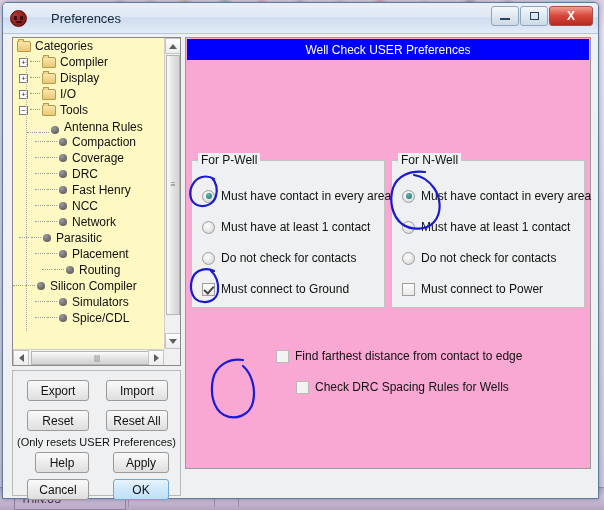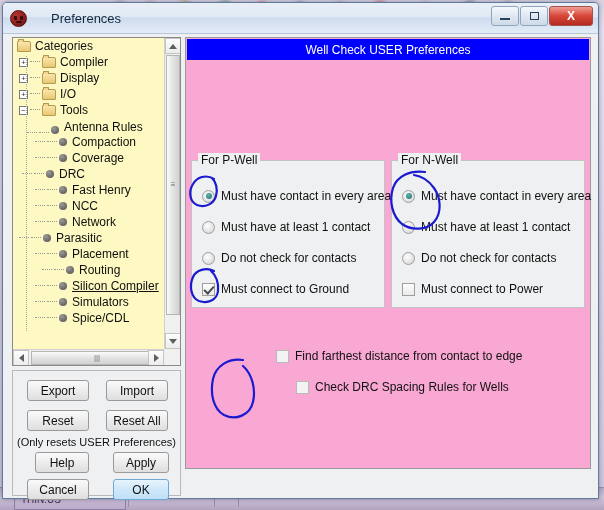--- a/index.html
+++ b/index.html
@@ -233,21 +233,21 @@
               <span class="dots"></span>
               <span class="leafdot"></span>
               <span>Compaction</span>
             </div>
             <div class="tnode" style="padding-left: 22px;">
               <span class="dots"></span>
               <span class="dots"></span>
               <span class="leafdot"></span>
               <span>Coverage</span>
             </div>
-            <div class="tnode" style="padding-left: 9px;">
+            <div class="tnode" style="padding-left: 22px;">
               <span class="dots"></span>
               <span class="dots"></span>
               <span class="leafdot"></span>
               <span>DRC</span>
             </div>
             <div class="tnode" style="padding-left: 22px;">
               <span class="dots"></span>
               <span class="dots"></span>
               <span class="leafdot"></span>
               <span>Fast Henry</span>
@@ -275,21 +275,21 @@
               <span class="dots"></span>
               <span class="leafdot"></span>
               <span>Placement</span>
             </div>
             <div class="tnode" style="padding-left: 29px;">
               <span class="dots"></span>
               <span class="dots"></span>
               <span class="leafdot"></span>
               <span>Routing</span>
             </div>
-            <div class="tnode" style="padding-left: 22px; text-decoration: underline;">
+            <div class="tnode" style="">
               <span class="dots"></span>
               <span class="dots"></span>
               <span class="leafdot"></span>
               <span>Silicon Compiler</span>
             </div>
             <div class="tnode" style="padding-left: 22px;">
               <span class="dots"></span>
               <span class="dots"></span>
               <span class="leafdot"></span>
               <span>Simulators</span>

